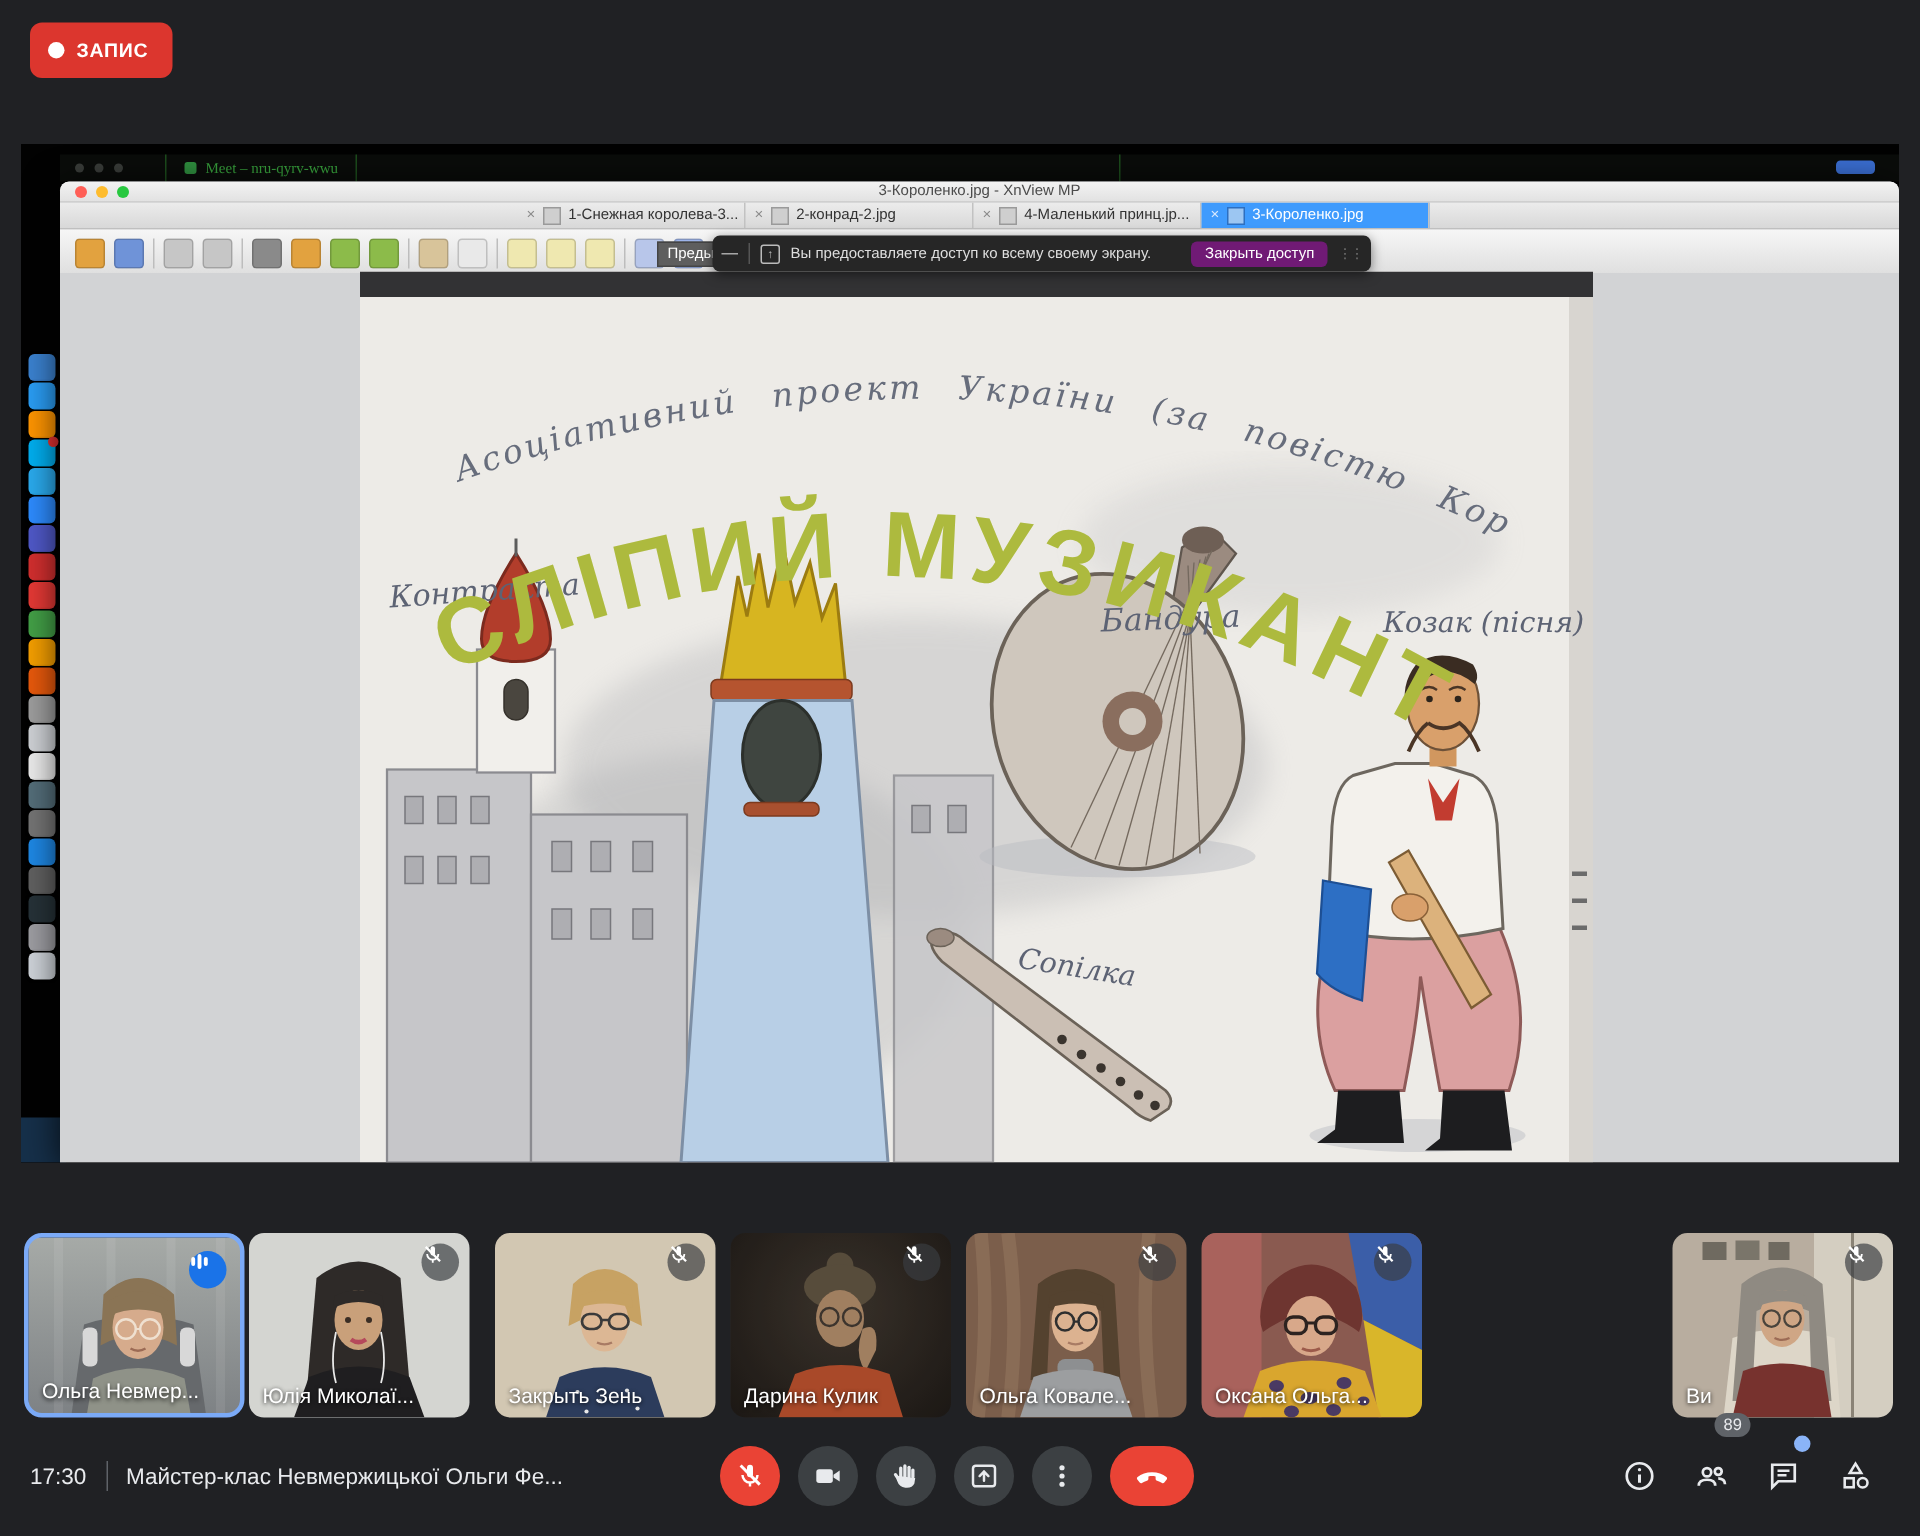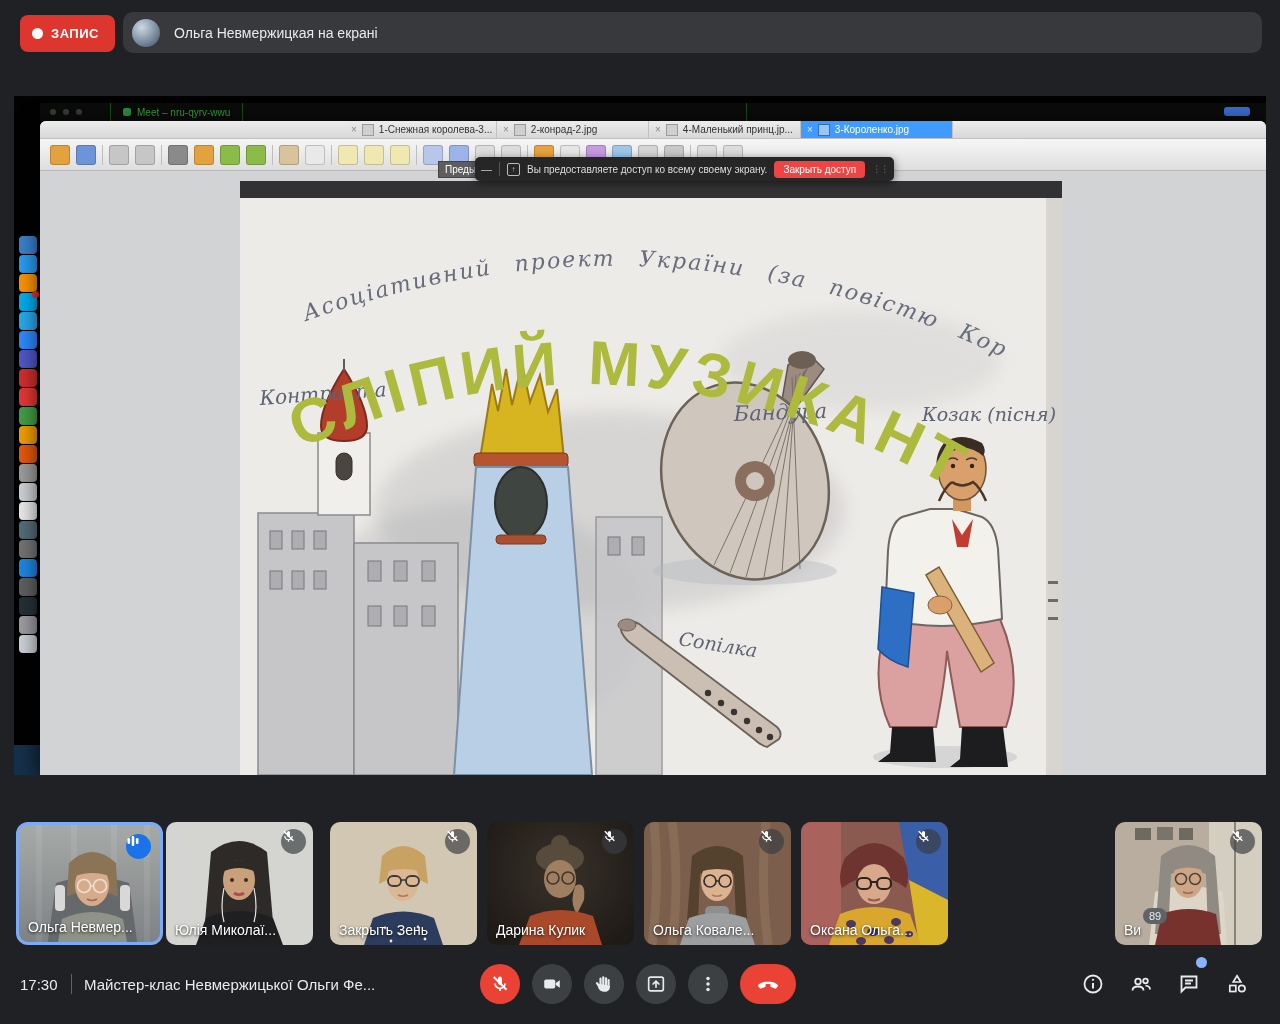--- a/index.html
+++ b/index.html
@@ -18,21 +18,21 @@
   .pill-text{color:#e8eaed;font-size:14px;}
 
   
   .stage{position:absolute;left:14px;top:96px;width:1252px;height:679px;background:#020202;overflow:hidden;}
   .desk-patch{position:absolute;left:0;top:649px;width:30px;height:30px;background:#16304a;}
 
   .dock{position:absolute;left:1px;top:140px;width:26px;display:flex;flex-direction:column;gap:1px;align-items:center;}
   .dk{width:18px;height:18px;border-radius:4px;position:relative;box-shadow:0 0 2px rgba(0,0,0,.7);}
   .dk .badge{position:absolute;right:-2px;top:-2px;width:7px;height:7px;border-radius:50%;background:#e33;}
 
-  .browser-strip{position:absolute;left:26px;top:7px;right:0;height:18px;background:#0a0c0a;display:flex;align-items:center;}
+  .browser-strip{position:absolute;left:26px;top:7px;right:0;height:18px;background:#0a0c0a;display:flex;align-items:center;font-family:Liberation Serif, serif;}
   .bdots{display:flex;gap:7px;margin-left:10px;}
   .bdots i{width:6px;height:6px;border-radius:50%;background:#3a3d3a;}
   .btab{display:flex;align-items:center;gap:6px;margin-left:28px;border-left:1px solid #1c4d1c;
         border-right:1px solid #1c4d1c;height:100%;padding:0 12px;}
   .btab .fav{width:8px;height:8px;border-radius:2px;background:#2f8f3f;}
   .btab span{color:#37a03c;font-size:10px;white-space:nowrap;}
   .bline{position:absolute;left:706px;top:0;width:1px;height:18px;background:#1c4d1c;}
   .bbtn{position:absolute;right:16px;top:4px;width:26px;height:9px;border-radius:3px;background:#3b6fd4;}
 
   
@@ -63,21 +63,21 @@
           font-size:10px;display:flex;align-items:center;padding-left:6px;box-sizing:border-box;
           border:1px solid #444;z-index:20;}
 
   .share-notice{position:absolute;left:461px;top:61px;height:24px;background:#262626;border-radius:5px;
           display:flex;align-items:center;gap:7px;padding:0 6px;z-index:30;box-shadow:0 2px 8px rgba(0,0,0,.5);}
   .sn-min{color:#cfcfcf;font-size:11px;}
   .sn-div{width:1px;height:14px;background:#555;}
   .sn-ic{width:11px;height:11px;border:1px solid #bbb;border-radius:2px;color:#bbb;font-size:8px;
           display:flex;align-items:center;justify-content:center;}
   .sn-text{color:#dedede;font-size:10px;white-space:nowrap;}
-  .sn-btn{background:#ef4444;color:#fff;font-size:10px;border-radius:4px;padding:3px 9px;cursor:pointer;white-space:nowrap;}
+  .sn-btn{background:#701a75;color:#fff;font-size:10px;border-radius:4px;padding:3px 9px;cursor:pointer;white-space:nowrap;margin-left:20px;}
   .sn-grip{color:#777;font-size:9px;letter-spacing:-1px;line-height:4px;}
 
   
   .tile{position:absolute;top:822px;width:147px;height:123px;border-radius:10px;overflow:hidden;
         background:#3c4043;box-sizing:border-box;cursor:pointer;}
   .tile svg{position:absolute;left:0;top:0;}
   .tile.speaking{border:3px solid #7baaf7;border-radius:12px;padding-left:28px;}
   .tile-name{position:absolute;left:9px;bottom:7px;color:#fff;font-size:14px;font-weight:500;
         text-shadow:0 1px 3px rgba(0,0,0,.85);z-index:3;white-space:nowrap;}
   .mic-badge,.audio-badge{position:absolute;top:7px;right:7px;width:25px;height:25px;border-radius:50%;
@@ -101,36 +101,32 @@
   
   .cb-time{position:absolute;left:20px;top:976px;color:#e8eaed;font-size:15px;}
   .cb-sep{position:absolute;left:71px;top:974px;width:1px;height:20px;background:#5f6368;}
   .cb-title{position:absolute;left:84px;top:976px;color:#e8eaed;font-size:15px;white-space:nowrap;}
   .ctrl{position:absolute;top:964px;width:40px;height:40px;border-radius:50%;background:#3c4043;
         display:flex;align-items:center;justify-content:center;cursor:pointer;}
   .ctrl.red{background:#ea4335;}
   .endcall{position:absolute;top:964px;left:740px;width:56px;height:40px;border-radius:20px;background:#ea4335;
         display:flex;align-items:center;justify-content:center;cursor:pointer;}
   .ricon{position:absolute;top:972px;width:24px;height:24px;cursor:pointer;}
-  .count-badge{position:absolute;left:1143px;top:908px;background:#5f6368;color:#e8eaed;font-size:11px;
+  .count-badge{position:absolute;left:1143px;top:942px;background:#5f6368;color:#e8eaed;font-size:11px;
         border-radius:10px;padding:2px 6px;z-index:2;}
   .chat-dot{position:absolute;left:1196px;top:957px;width:11px;height:11px;border-radius:50%;background:#8ab4f8;z-index:2;}
 </style>
 </head>
 <body>
 
 <div id="app">
 
   <div class="rec-btn">
     <span class="rec-dot"></span>
     <span>ЗАПИС</span>
-  </div>
-  <div class="present-pill">
-    <span class="pill-avatar"></span>
-    <span class="pill-text">Ольга Невмержицкая на екрані</span>
   </div>
 
   <div class="stage">
     <div class="desk-patch"></div>
 
     <div class="dock">
       <span class="dk" style="background:#3b82d0"></span>
       <span class="dk" style="background:#2a9df4"></span>
       <span class="dk" style="background:#ff9500"></span>
       <span class="dk" style="background:#00aff0">
@@ -164,20 +160,26 @@
         </span>
       <span class="btab">
         <span class="fav"></span>
         <span>Meet – nru-qyrv-wwu</span>
       </span>
       <span class="bline"></span>
       <span class="bbtn"></span>
     </div>
 
     <div class="xnview">
+      <div class="xn-titlebar">
+        <span class="tl r"></span>
+        <span class="tl y"></span>
+        <span class="tl g"></span>
+        <span class="xn-title">3-Короленко.jpg - XnView MP</span>
+      </div>
       <div class="xn-tabbar">
         <div class="xn-tab">
           <span class="tc">×</span>
           <span class="tt"></span>
           <span>1-Снежная королева-3...</span>
         </div>
         <div class="xn-tab">
           <span class="tc">×</span>
           <span class="tt"></span>
           <span>2-конрад-2.jpg</span>

